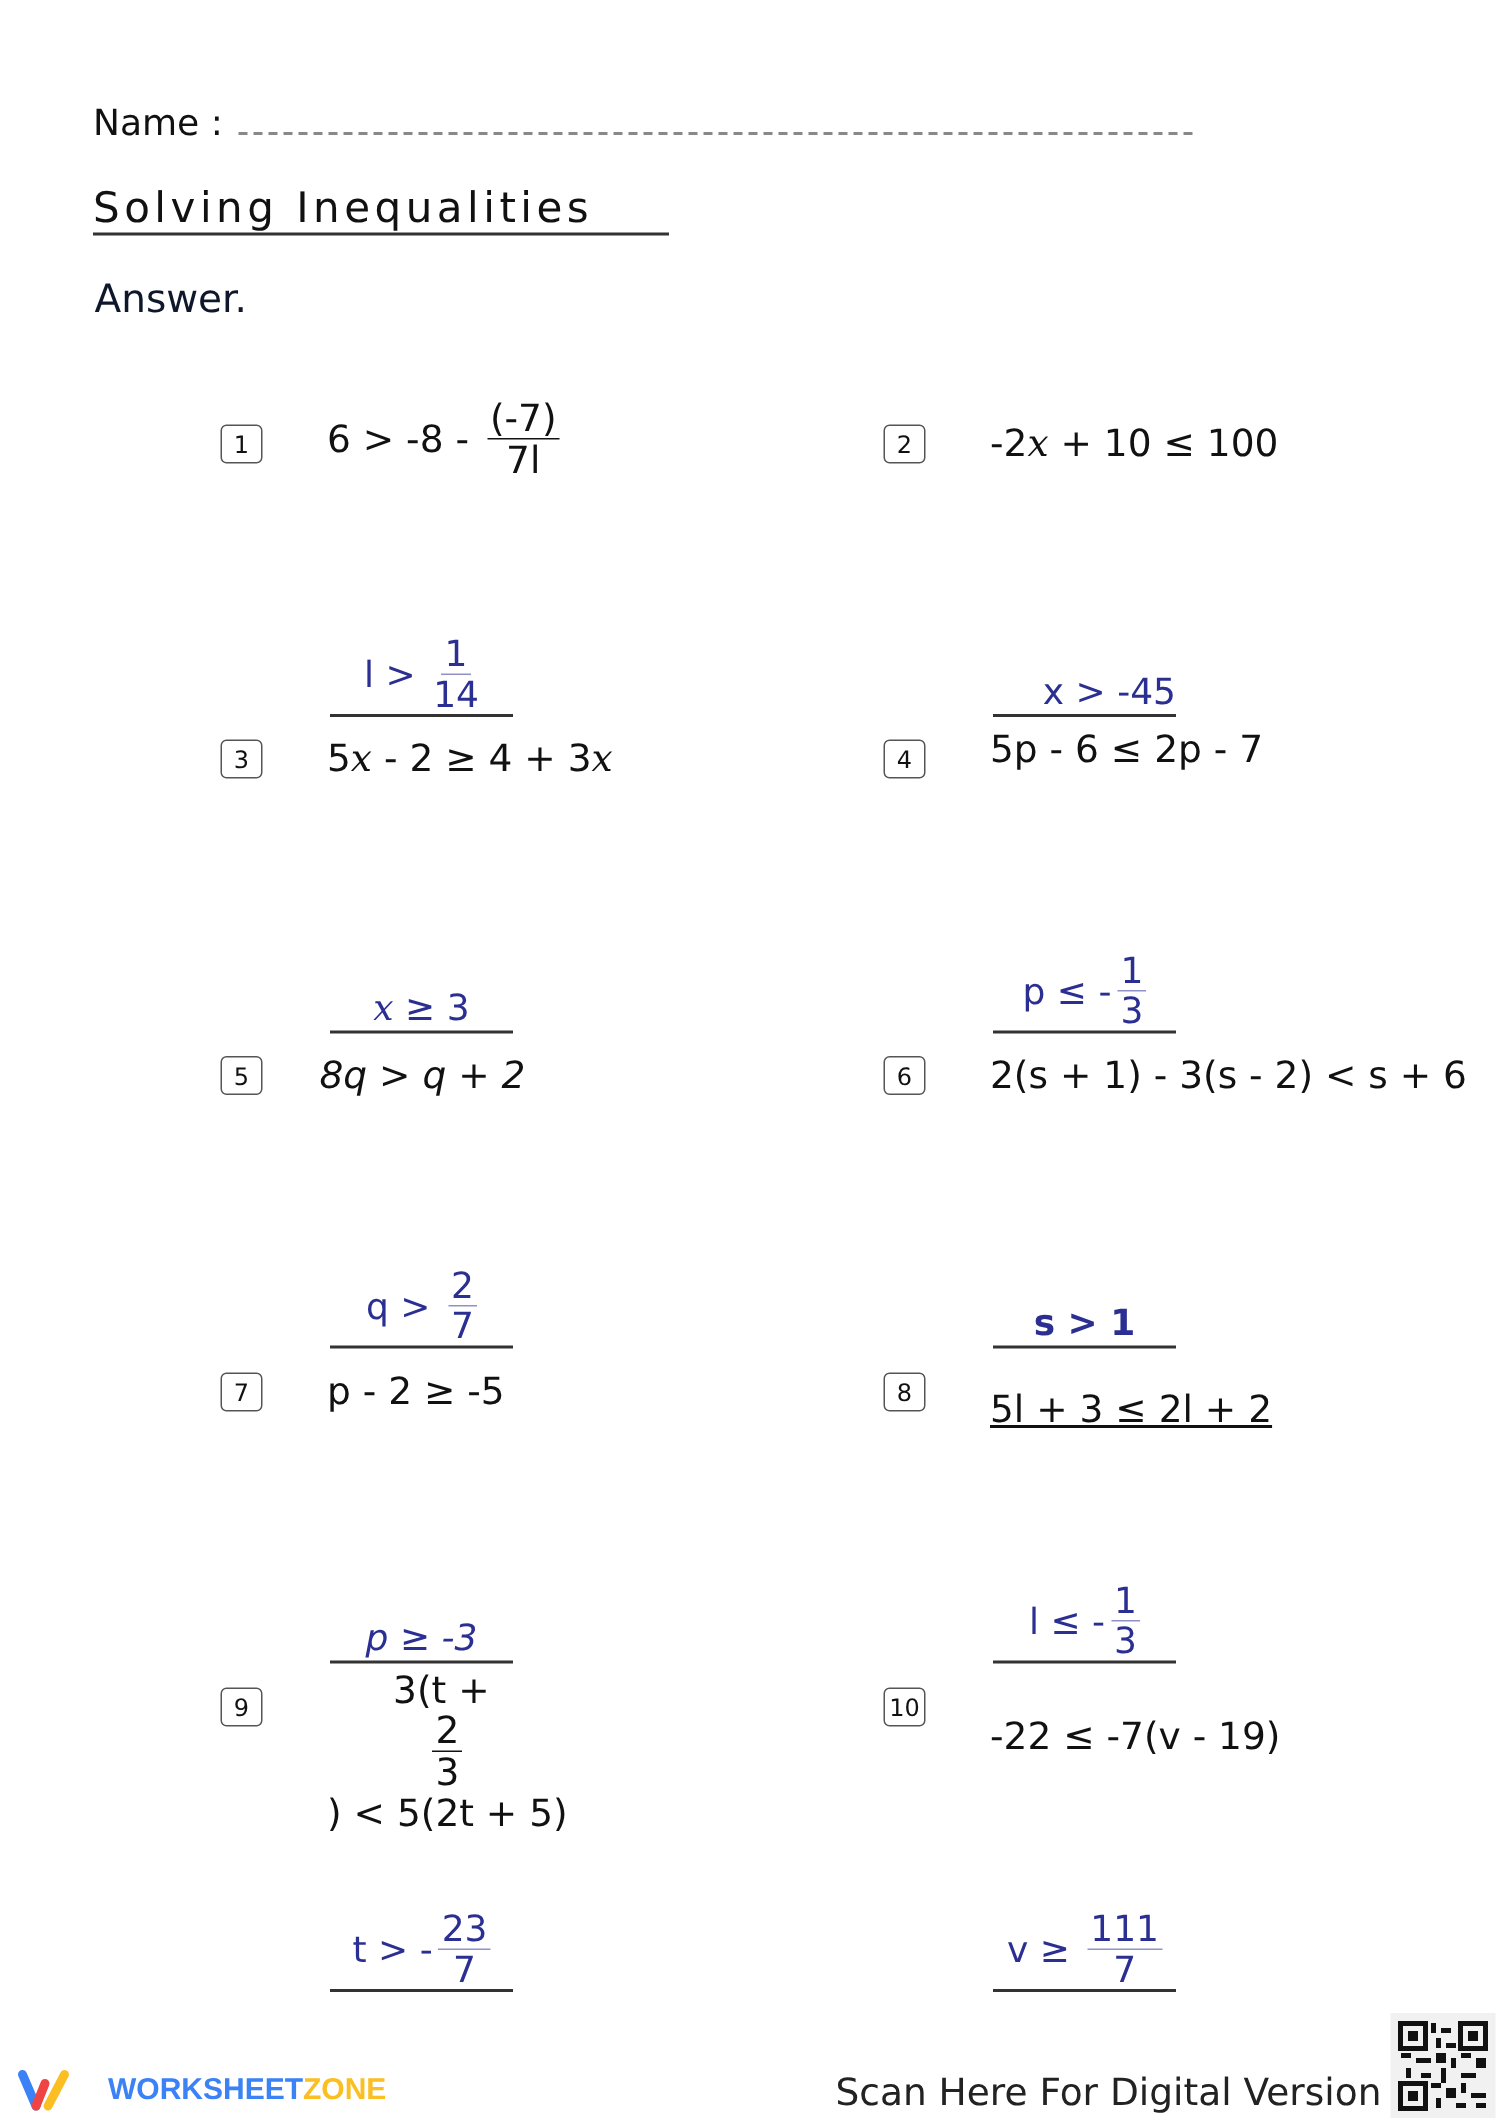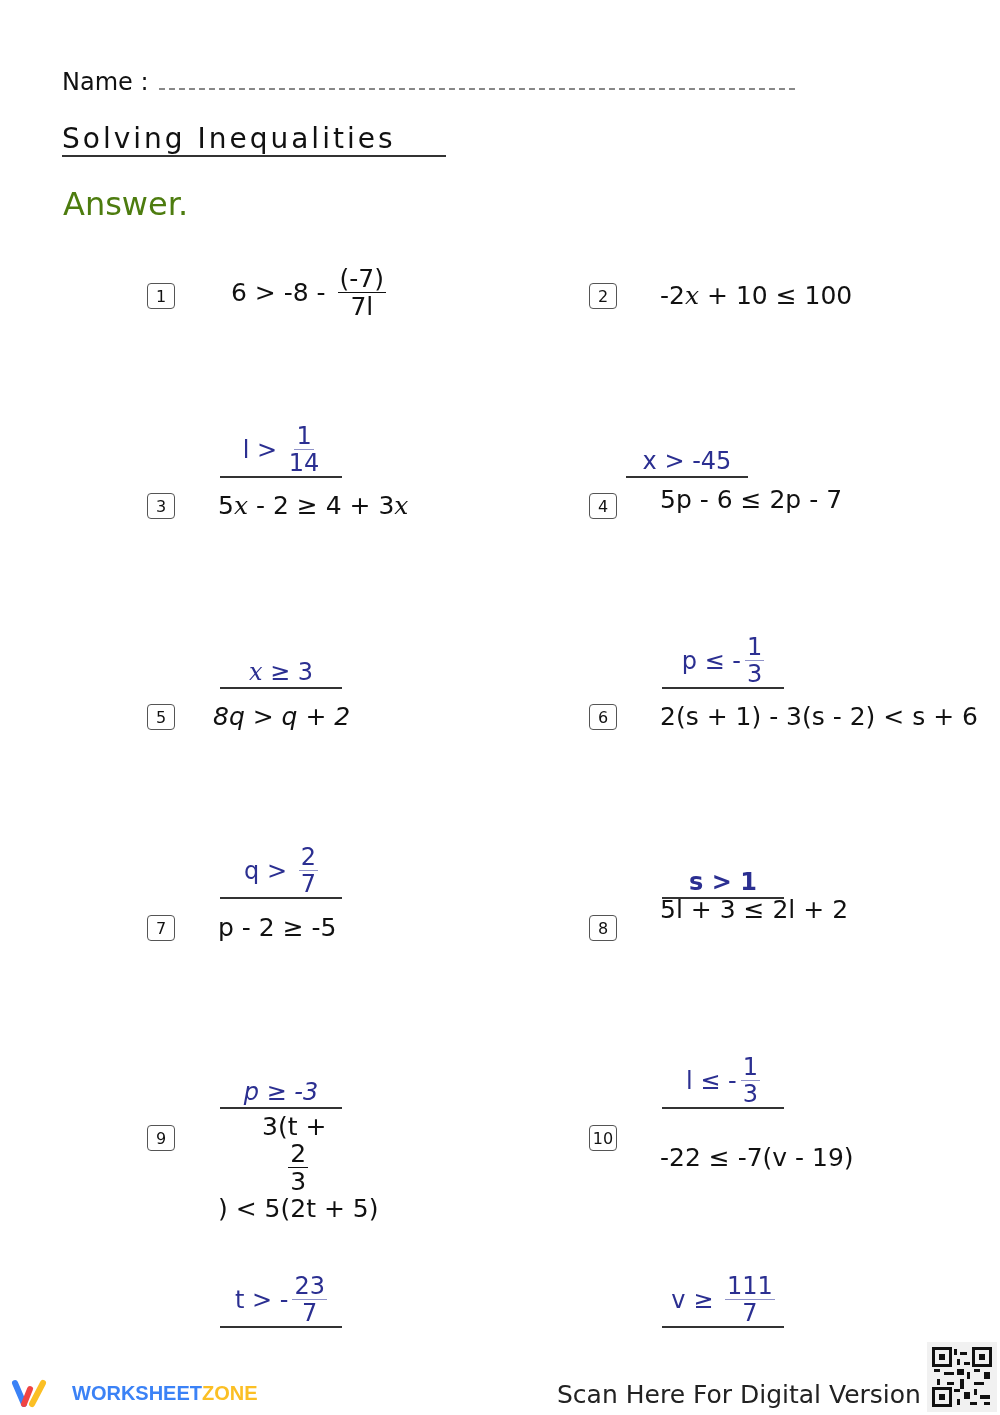--- a/index.html
+++ b/index.html
@@ -10,21 +10,21 @@
   .name-row { position: absolute; left: 62px; top: 68px; display: flex; align-items: flex-end; justify-content: center; }
   .name-label { font-size: 24px; color: #111; }
   .name-line {
     width: 636px; height: 0; margin-left: 10px; margin-bottom: 6px;
     border-bottom: 2px dashed #888;
   }
   .title {
     position: absolute; left: 62px; top: 122px; font-size: 28px; letter-spacing: 3px;
     color: #111; padding-bottom: 0; border-bottom: 2px solid #333; width: 384px;
   }
-  .answer-label { position: absolute; left: 63px; top: 185px; font-size: 32px; color: #4d7c0f; }
+  .answer-label { position: absolute; left: 63px; top: 185px; font-size: 26px; color: #0f172a; }
   .num-box {
     position: absolute; width: 28px; height: 26px; border: 1px solid #555; border-radius: 4px;
     font-size: 16px; text-align: center; line-height: 26px; color: #111; box-sizing: border-box;
   }
   .expr { position: absolute; font-size: 25px; color: #111; white-space: nowrap; display: flex; align-items: center; }
   .ans-wrap {
     position: absolute; width: 122px; border-bottom: 2px solid #333; height: 60px;
     display: flex; align-items: flex-end; justify-content: center;
   }
   .ans {
@@ -48,21 +48,21 @@
 <body>
 
 <div class="name-row">
   <span class="name-label">Name :</span>
   <span class="name-line"></span>
 </div>
 <div class="title">Solving Inequalities</div>
 <div class="answer-label">Answer.</div>
 
 <div class="num-box" style="left:147px;top:283px;">1</div>
-<div class="expr" style="left:231px;top:266px;text-align:center;">
+<div class="expr" style="left:218px;top:266px;text-align:center;">
   <span style="white-space:pre">6 &gt; -8 - </span>
   <span class="frac">
     <span class="top">(-7)</span>
     <span class="bot">7l</span>
   </span>
 </div>
 
 <div class="num-box" style="left:589px;top:283px;">2</div>
 <div class="expr" style="left:660px;top:281px;">
   <span>-2</span>
@@ -73,21 +73,21 @@
 <div class="ans-wrap" style="left:220px;top:416px;">
   <span class="ans">
     <span style="white-space:pre">l &gt; </span>
     <span class="frac">
       <span class="top">1</span>
       <span class="bot">14</span>
     </span>
   </span>
 </div>
 
-<div class="ans-wrap" style="left:626px;top:416px;">
+<div class="ans-wrap" style="left:662px;top:416px;justify-content:flex-end;">
   <span class="ans">x &gt; -45</span>
 </div>
 
 <div class="num-box" style="left:147px;top:493px;">3</div>
 <div class="expr" style="left:218px;top:491px;">
   <span>5</span>
     <span class="it">x</span>
     <span style="white-space:pre"> - 2 ≥ 4 + 3</span>
     <span class="it">x</span>
 </div>
@@ -129,21 +129,21 @@
 </div>
 
 <div class="ans-wrap" style="left:662px;top:837px;font-weight:bold;">
   <span class="ans">s &gt; 1</span>
 </div>
 
 <div class="num-box" style="left:147px;top:915px;">7</div>
 <div class="expr" style="left:218px;top:913px;">p - 2 ≥ -5</div>
 
 <div class="num-box" style="left:589px;top:915px;">8</div>
-<div class="expr" style="left:660px;top:895px;">5l + 3 ≤ 2l + 2</div>
+<div class="expr" style="left:660px;top:925px;text-decoration:underline;">5l + 3 ≤ 2l + 2</div>
 
 <div class="ans-wrap" style="left:220px;top:1047px;font-style:italic;">
   <span class="ans">p ≥ -3</span>
 </div>
 
 <div class="ans-wrap" style="left:662px;top:1047px;">
   <span class="ans">
     <span style="white-space:pre">l ≤ -</span>
     <span class="frac">
       <span class="top">1</span>

